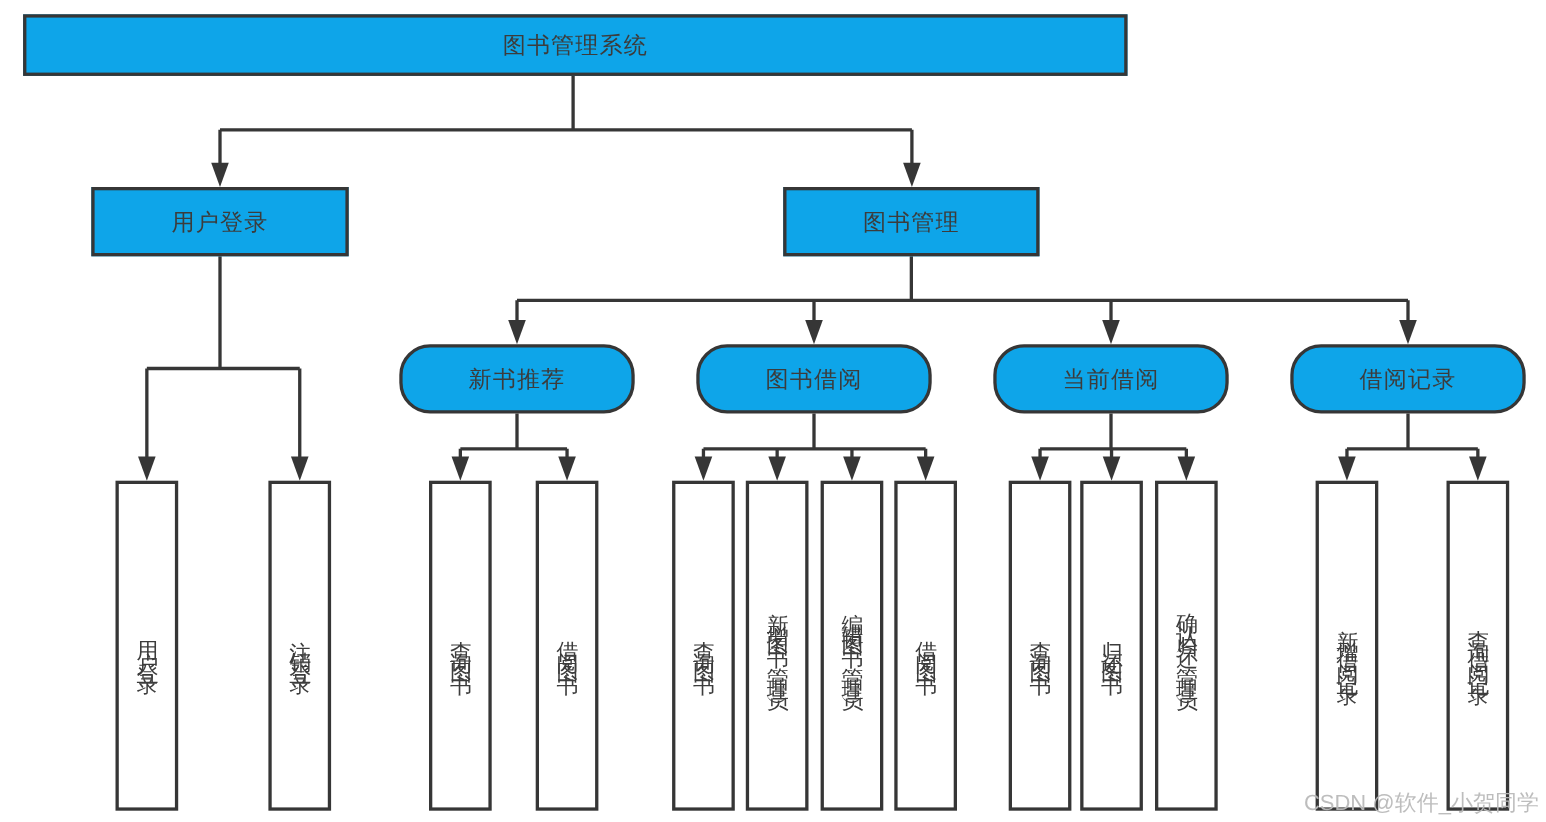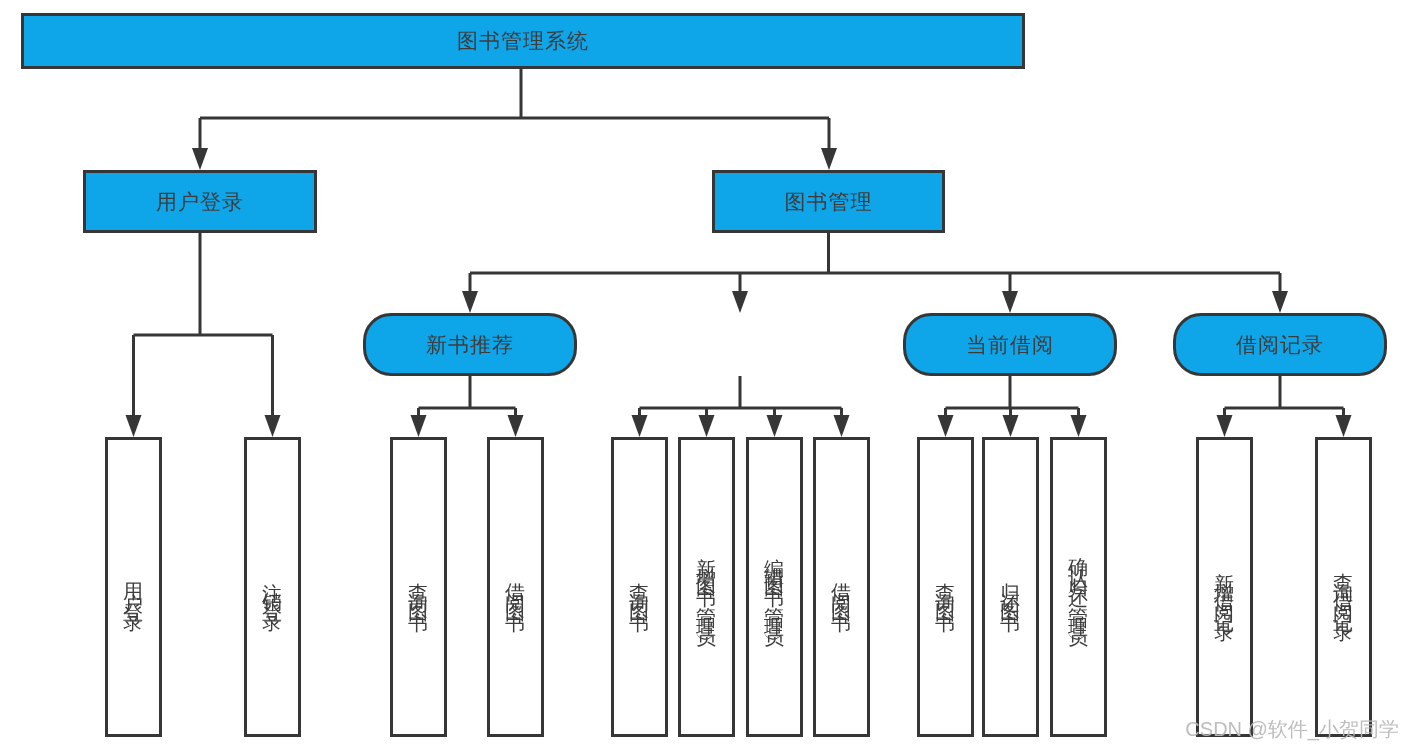--- a/index.html
+++ b/index.html
@@ -152,20 +152,23 @@
   <div class="node n-login">
     <span>用户登录</span>
   </div>
   <div class="node n-mgmt">
     <span>图书管理</span>
   </div>
 
   <div class="node n-sec n-sec0">
     <span>新书推荐</span>
   </div>
+  <div class="node n-sec n-sec1">
+    <span>图书借阅</span>
+  </div>
   <div class="node n-sec n-sec2">
     <span>当前借阅</span>
   </div>
   <div class="node n-sec n-sec3">
     <span>借阅记录</span>
   </div>
 
   <div class="leaf lf-a0">
     <span>用户登录</span>
   </div>

